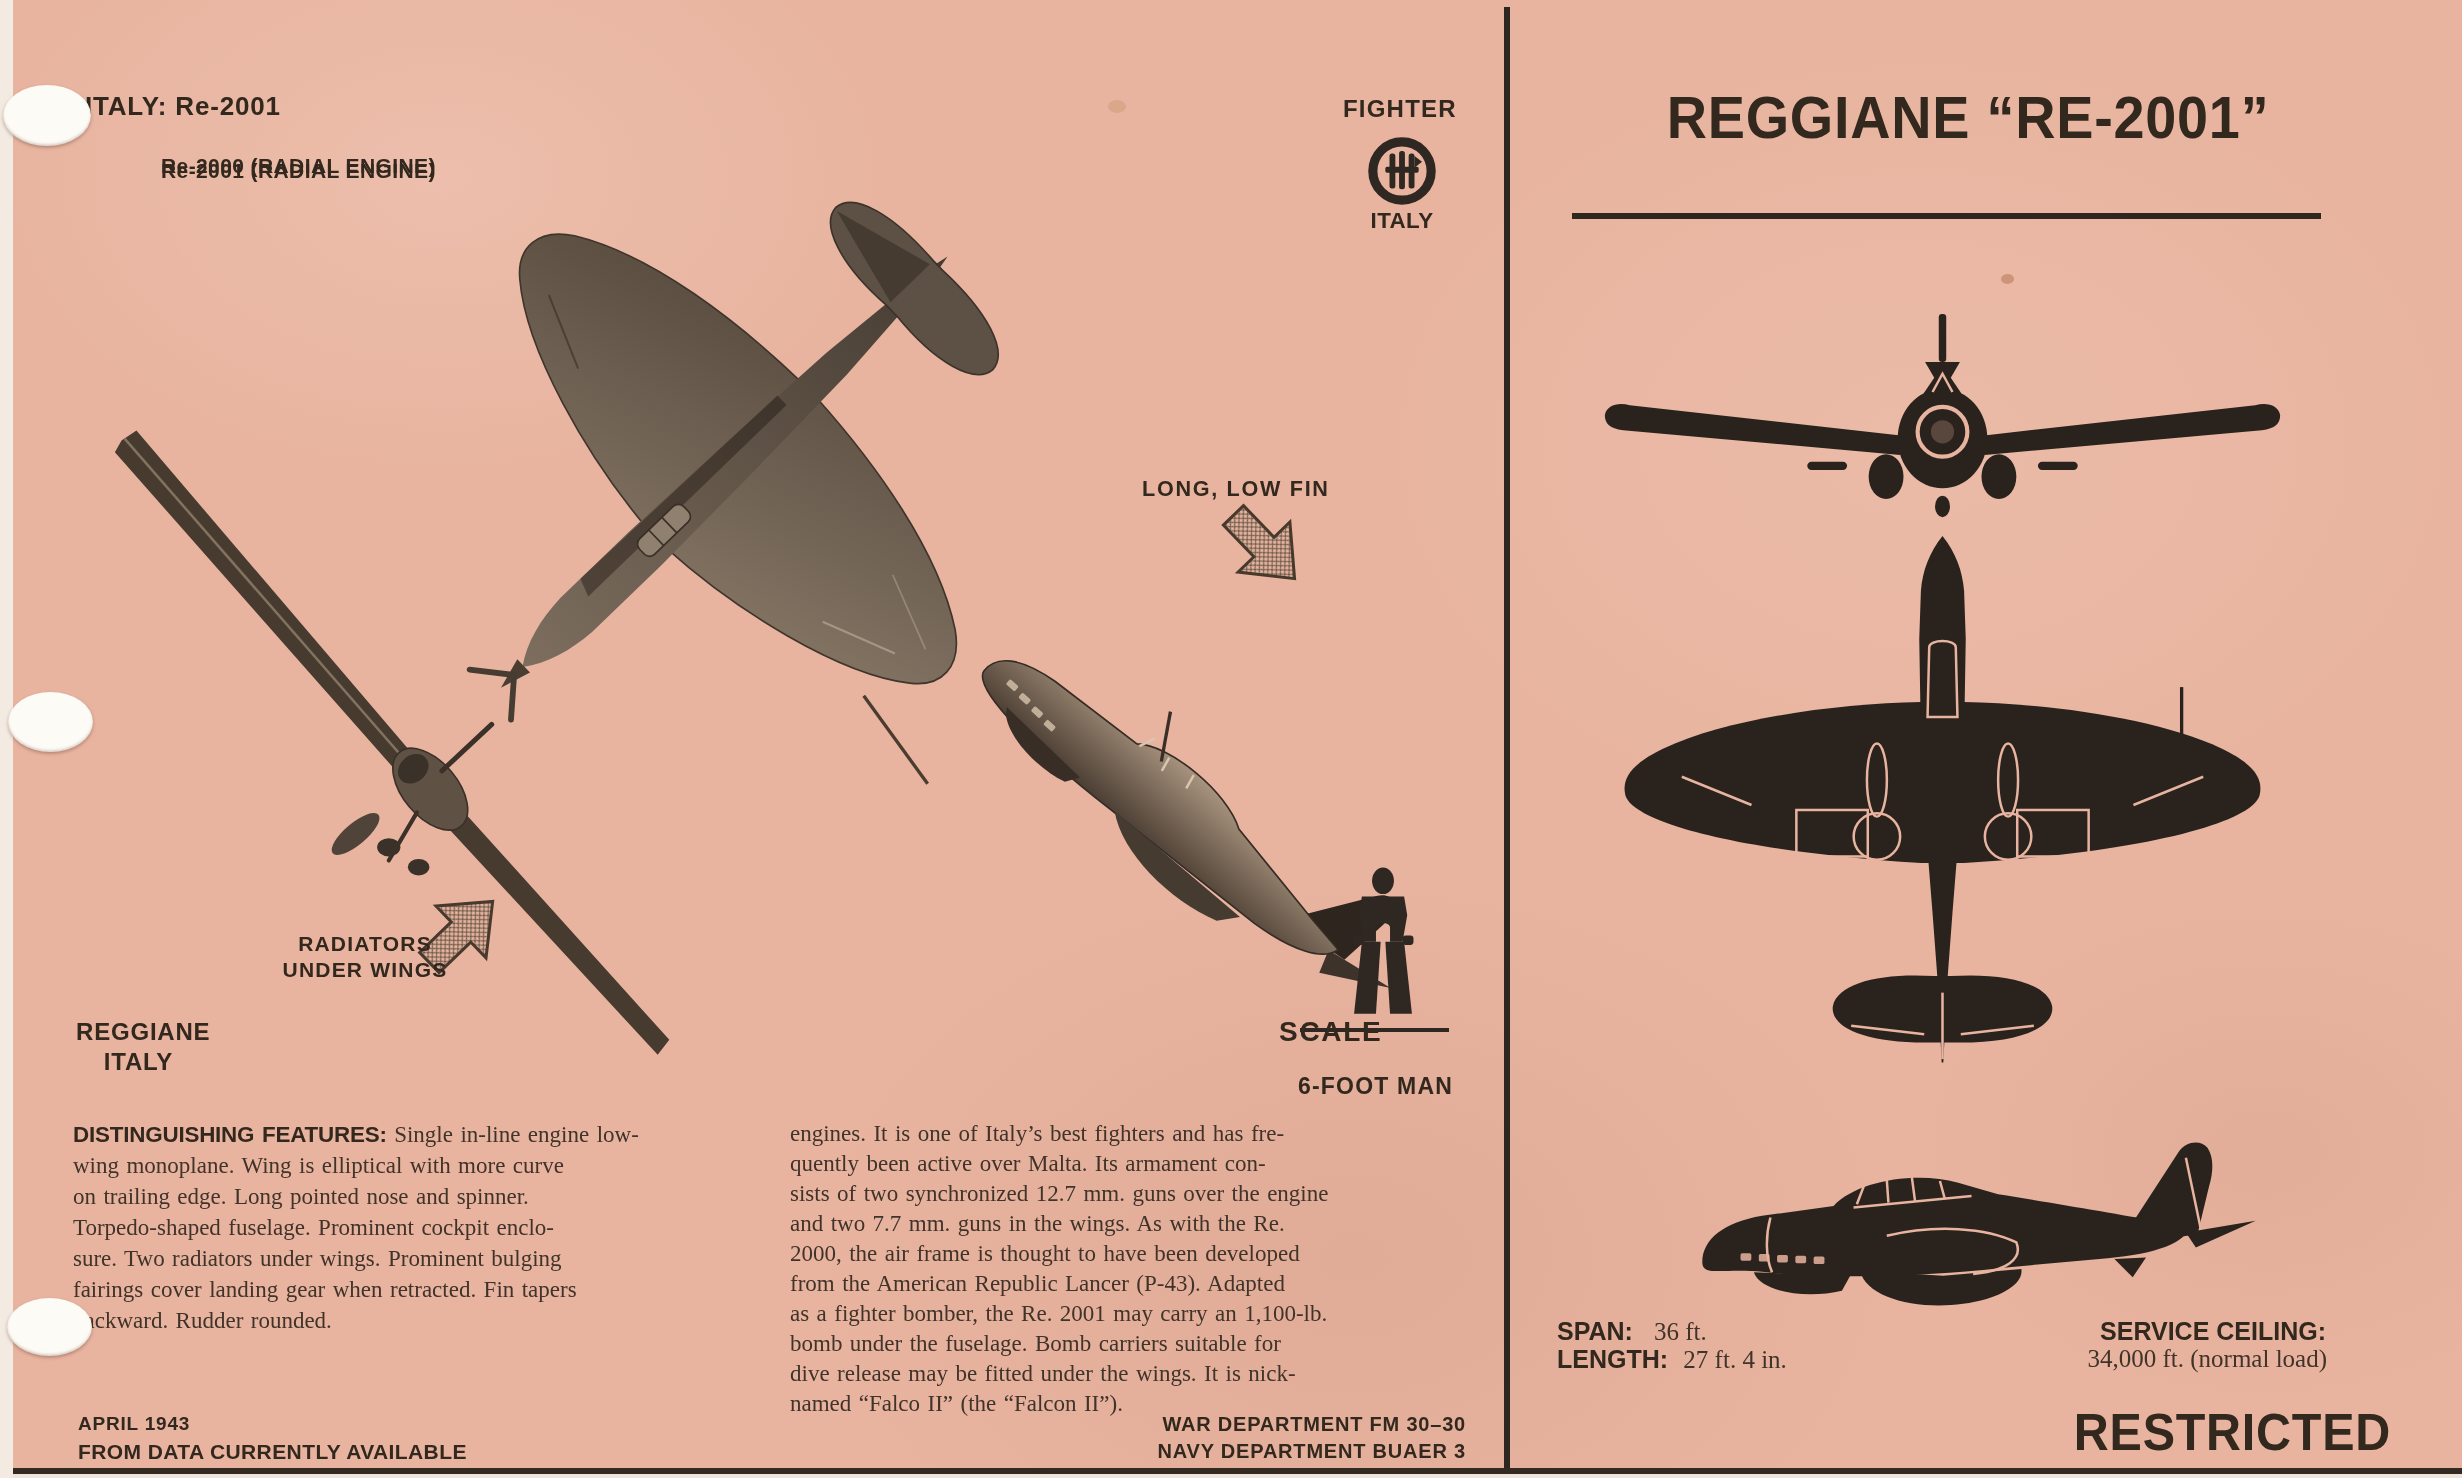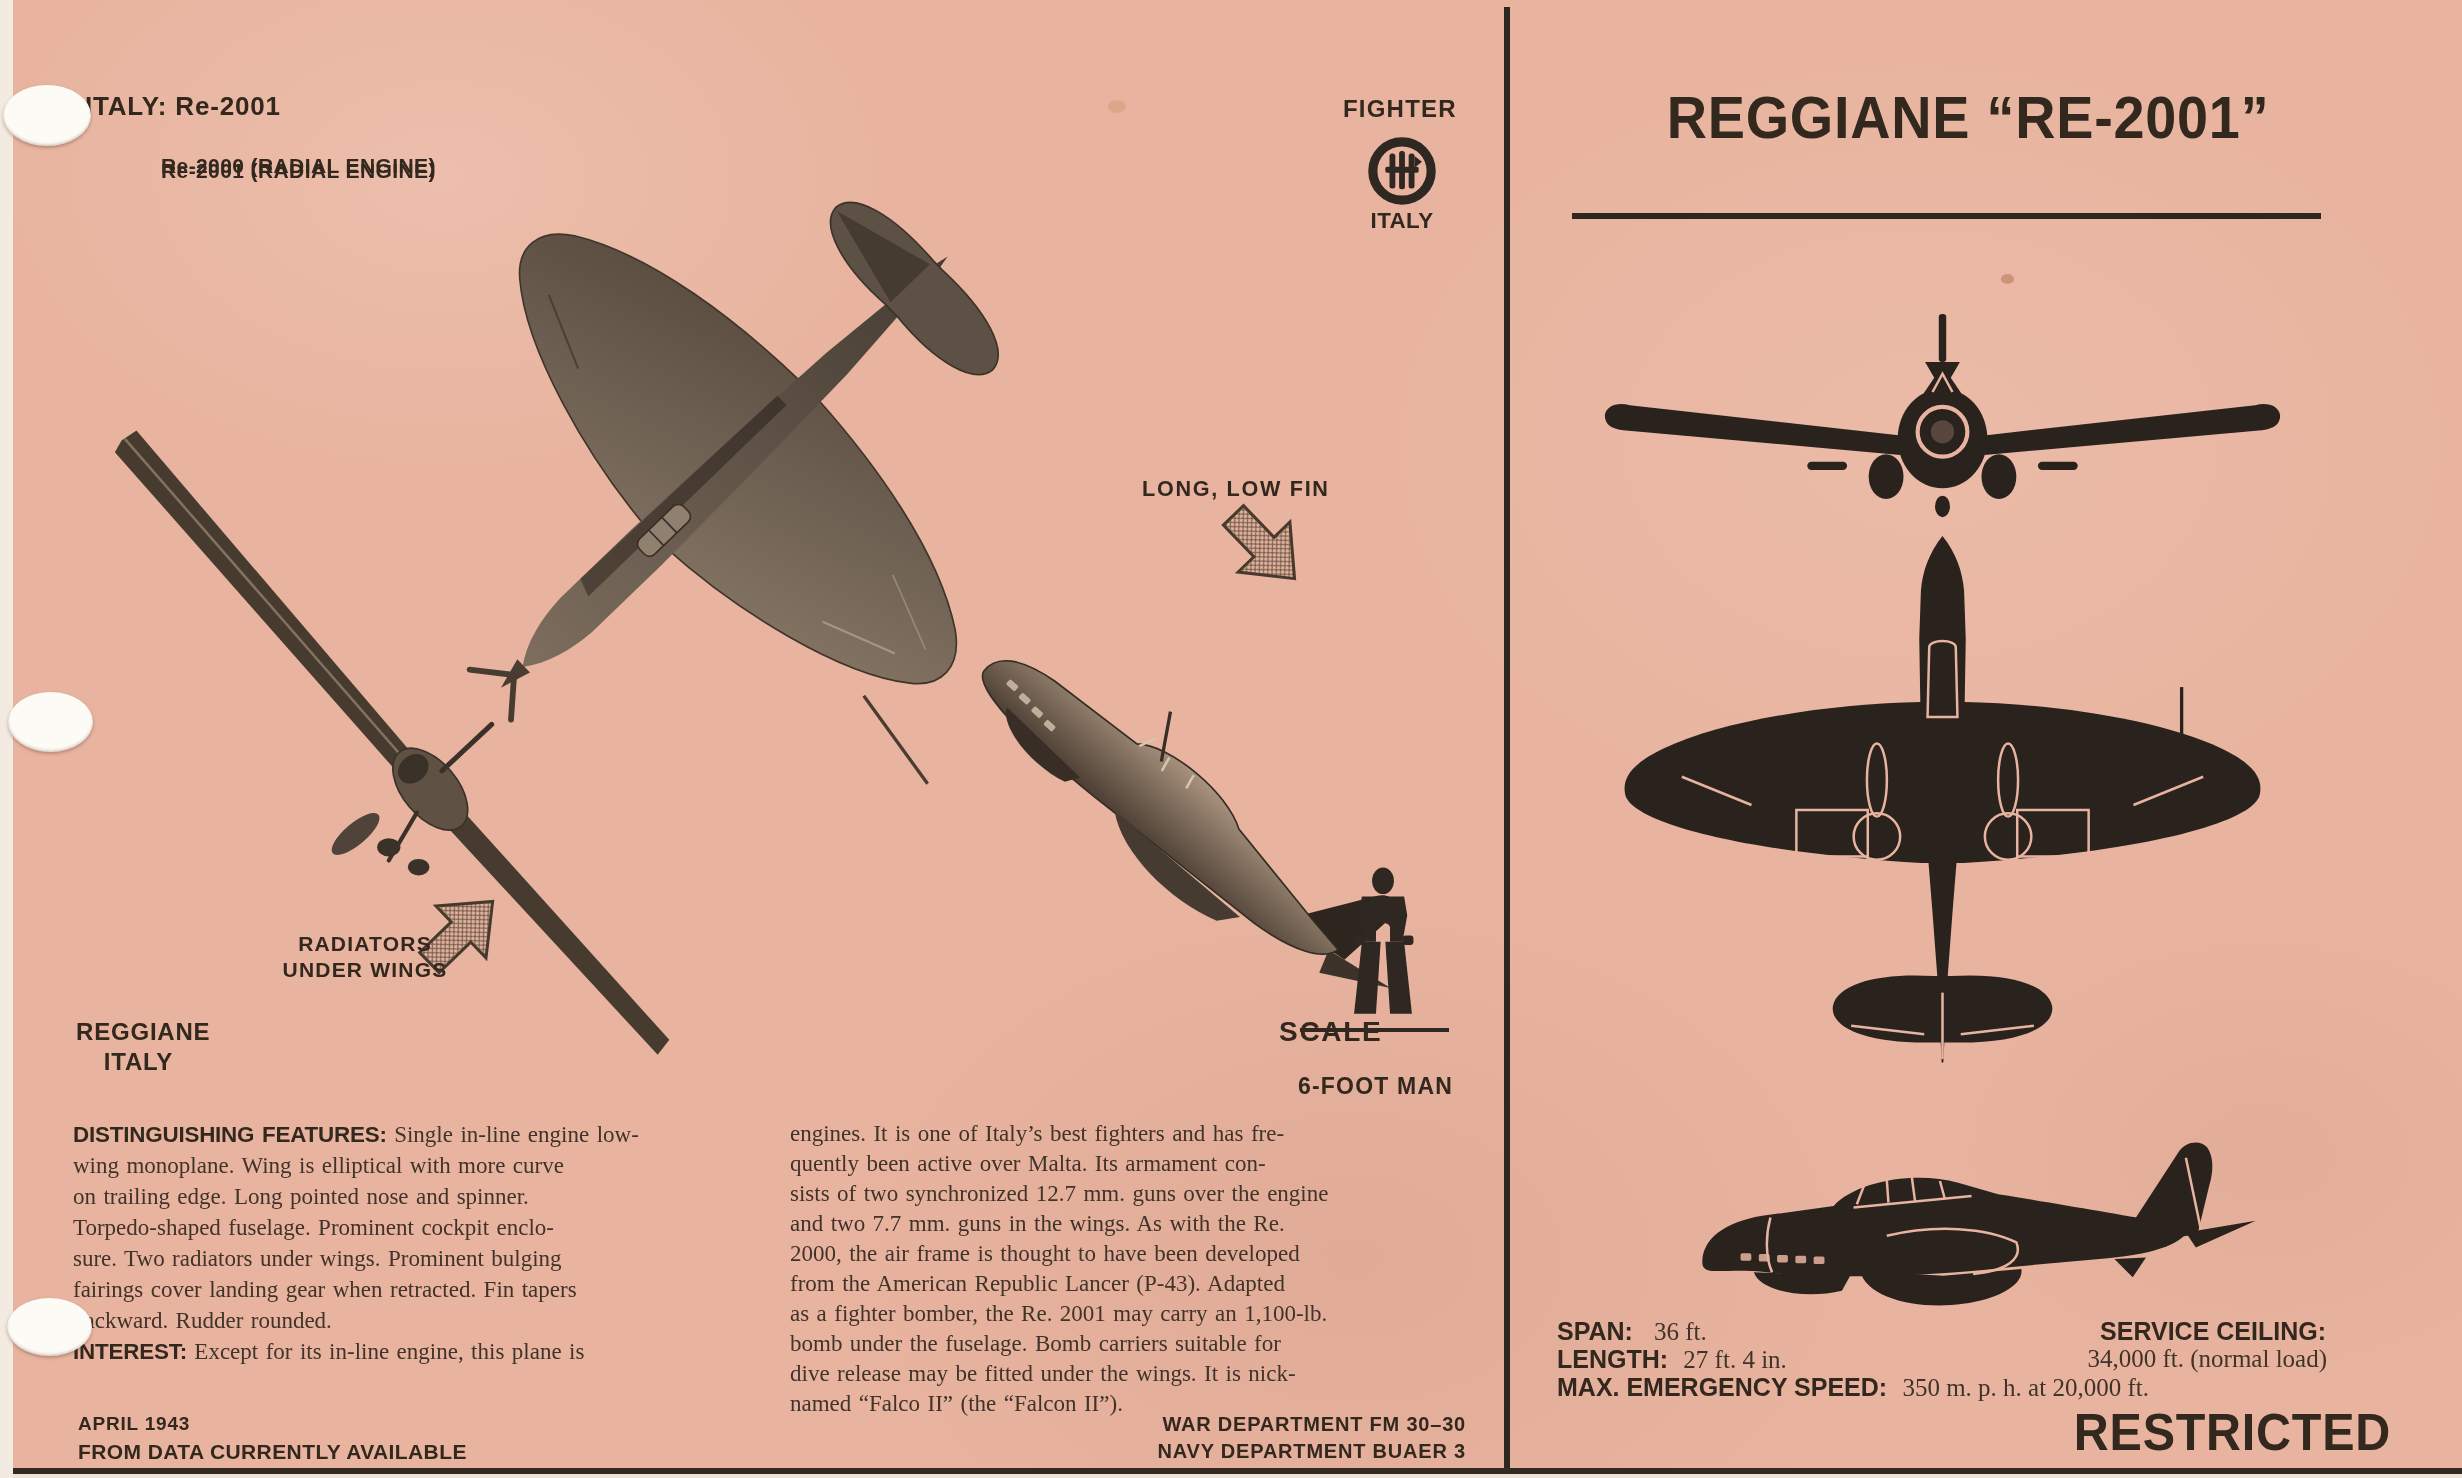--- a/index.html
+++ b/index.html
@@ -168,24 +168,20 @@
     <div>
       <span class="lead" style="font-size:22.4px;">DISTINGUISHING FEATURES:</span>
       <span>Single in-line engine low-</span>
     </div>
     <div class="lines">wing monoplane.  Wing is elliptical with more curve
 on trailing edge.  Long pointed nose and spinner.
 Torpedo-shaped fuselage.  Prominent cockpit enclo-
 sure.  Two radiators under wings.  Prominent bulging
 fairings cover landing gear when retracted.  Fin tapers
 backward.  Rudder rounded.</div>
-    <div>
-      <span class="lead" style="font-size:22.4px;">INTEREST:</span>
-      <span>Except for its in-line engine, this plane is</span>
-    </div>
   </div>
 
   <div class="abs serif bodycol lines" style="left:790px; top:1119px; width:681px; line-height:30px;">engines.  It is one of Italy’s best fighters and has fre-
 quently been active over Malta.  Its armament con-
 sists of two synchronized 12.7 mm. guns over the engine
 and two 7.7 mm. guns in the wings.  As with the Re.
 2000, the air frame is thought to have been developed
 from the American Republic Lancer (P-43).  Adapted
 as a fighter bomber, the Re. 2001 may carry an 1,100-lb.
 bomb under the fuselage.  Bomb carriers suitable for
@@ -272,23 +268,19 @@
   </svg>
 
   <div class="abs" style="left:1557px; top:1317px; font-size:25px;">
     <span class="sans">SPAN:</span>
     <span class="serif" style="margin-left:14px;">36 ft.</span>
   </div>
   <div class="abs" style="left:1557px; top:1345px; font-size:25px;">
     <span class="sans">LENGTH:</span>
     <span class="serif" style="margin-left:8.3px;">27 ft. 4 in.</span>
   </div>
-  <div class="abs" style="left:1557px; top:1373px; font-size:25px;">
-    <span class="sans">MAX. EMERGENCY SPEED:</span>
-    <span class="serif" style="margin-left:8.3px;">350 m. p. h. at 20,000 ft.</span>
-  </div>
   <div class="abs sans" style="left:1984px; top:1317px; width:342px; text-align:right; font-size:25px;">SERVICE CEILING:</div>
   <div class="abs serif" style="left:1943px; top:1345px; width:384px; text-align:right; font-size:25px;">34,000 ft. (normal load)</div>
 
   <div class="abs sans" style="left:1959px; top:1403px; width:432px; text-align:right; font-size:51px; letter-spacing:0.8px; transform:scaleX(.95); transform-origin:right;">RESTRICTED</div>
 
 </div>
 
 
 </body></html>

